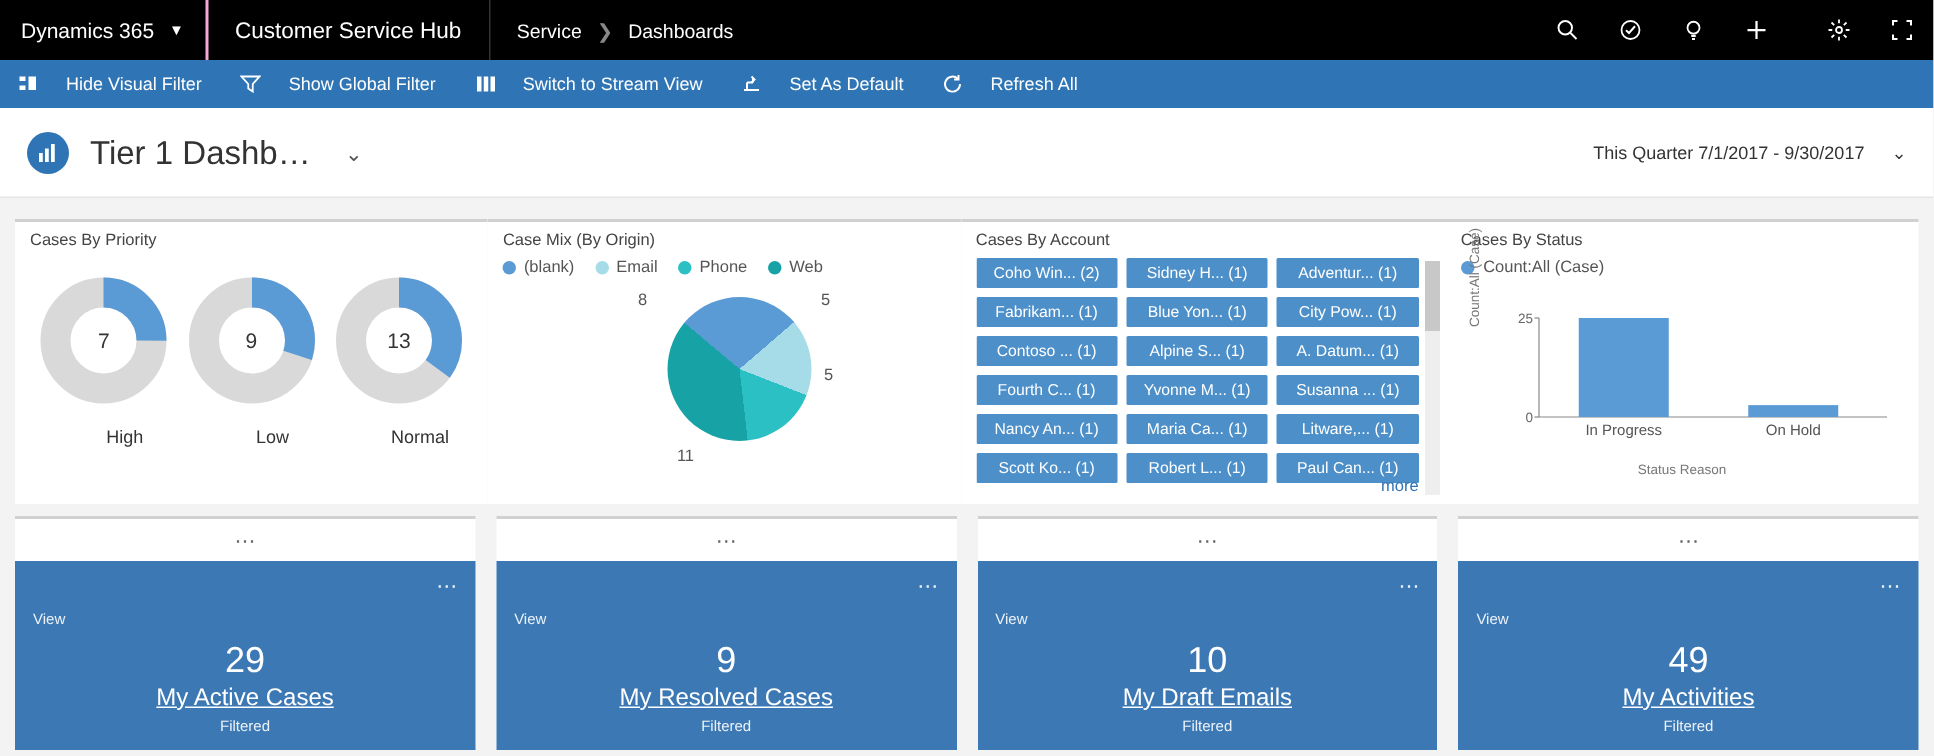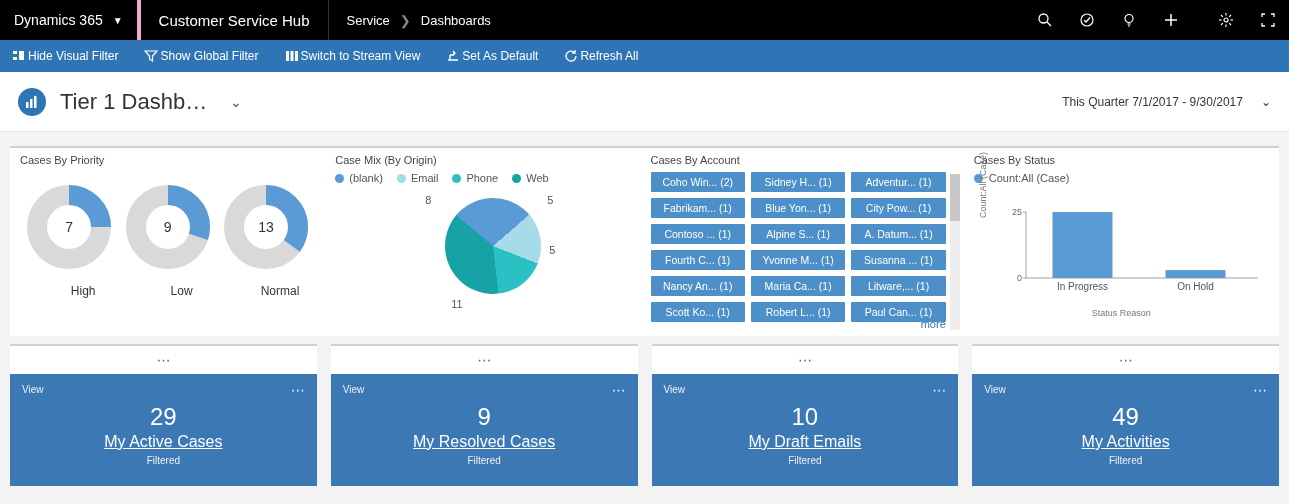--- a/index.html
+++ b/index.html
@@ -2,31 +2,31 @@
 <html><head>
 <meta charset="utf-8">
 <style>
   * { box-sizing: border-box; margin: 0; padding: 0; font-family: "Segoe UI", Arial, sans-serif; }
   body { background: #f3f3f3; width: 1289px; }
 
   
   .topbar { background: #000; color: #fff; height: 40px; display: flex; align-items: stretch; font-size: 14px; }
   .brand { display: flex; align-items: center; padding: 0 14px; gap: 10px; cursor: pointer; }
   .chev-down-sm { font-size: 10px; }
-  .app-name { display: flex; align-items: center; padding: 0 18px; border-left: 4px solid #f9a8d4; border-right: 1px solid #333; font-size: 15px; }
+  .app-name { display: flex; align-items: center; padding: 0 18px; border-left: 2px solid #f9a8d4; border-right: 1px solid #333; font-size: 15px; }
   .crumbs { display: flex; align-items: center; padding: 0 18px; gap: 10px; font-size: 13px; }
   .crumbs .sep { color: #888; }
   .topbar-spacer { flex: 1; }
   .topbar-icons { display: flex; align-items: center; }
   .topbar-icons .ticon { width: 42px; display: flex; align-items: center; justify-content: center; cursor: pointer; font-size: 16px; color: #fff; }
   .topbar-icons .vsep { width: 1px; background: #333; margin: 6px 6px; }
 
   
   .cmdbar { background: #2f75b5; color: #fff; height: 32px; display: flex; align-items: center; font-size: 12px; padding: 0 8px; gap: 18px; }
-  .cmd { display: flex; align-items: center; gap: 2px; cursor: pointer; padding: 0 4px; }
+  .cmd { display: flex; align-items: center; gap: 18px; cursor: pointer; padding: 0 4px; }
   .cmd svg, .cmd .cicon { width: 14px; height: 14px; }
 
   
   .titlebar { background: #fff; height: 60px; display: flex; align-items: center; padding: 0 18px; border-bottom: 1px solid #e5e5e5; }
   .titlebar .badge { width: 28px; height: 28px; border-radius: 50%; background: #2f75b5; display: flex; align-items: center; justify-content: center; margin-right: 14px; }
   .titlebar .title { font-size: 22px; font-weight: 300; color: #333; max-width: 150px; white-space: nowrap; overflow: hidden; text-overflow: ellipsis; }
   .titlebar .title-chev { margin-left: 20px; color: #555; font-size: 14px; cursor: pointer; }
   .titlebar .spacer { flex: 1; }
   .titlebar .daterange { font-size: 12px; color: #333; display: flex; align-items: center; gap: 18px; cursor: pointer; }
 
@@ -61,21 +61,21 @@
   .status-legend { display: flex; align-items: center; gap: 6px; font-size: 11px; color: #555; margin-bottom: 4px; }
   .bar-chart { position: relative; height: 120px; margin-left: 28px; }
   .ylabel { position: absolute; left: -24px; top: 30px; transform: rotate(-90deg); transform-origin: left top; font-size: 9px; color: #777; white-space: nowrap; }
   .xlabel { text-align: center; font-size: 9px; color: #777; margin-top: 0; }
 
   
   .streams { display: flex; gap: 14px; padding: 0 10px 14px 10px; }
   .stream { flex: 1 1 0; background: #fff; display: flex; flex-direction: column; border-top: 2px solid #d0d0d0; }
   .stream-head { height: 28px; display: flex; align-items: center; justify-content: center; color: #666; font-size: 14px; cursor: pointer; }
   .stream-body { background: #3b78b4; color: #fff; flex: 1; padding: 10px 12px; position: relative; min-height: 112px; }
-  .stream-body .view-lbl { font-size: 10px; opacity: 0.9; }
+  .stream-body .view-lbl { font-size: 10px; opacity: 0.9; margin-top: 24px; }
   .stream-body .dots { position: absolute; right: 12px; top: 8px; font-size: 14px; cursor: pointer; opacity: 0.9; }
   .stream-body .big { font-size: 24px; text-align: center; margin-top: 8px; font-weight: 300; }
   .stream-body .name { font-size: 16px; text-align: center; margin-top: 2px; text-decoration: underline; }
   .stream-body .filt { font-size: 10px; text-align: center; margin-top: 4px; opacity: 0.9; }
 </style>
 </head>
 <body>
 
 <div class="topbar">
   <div class="brand">

